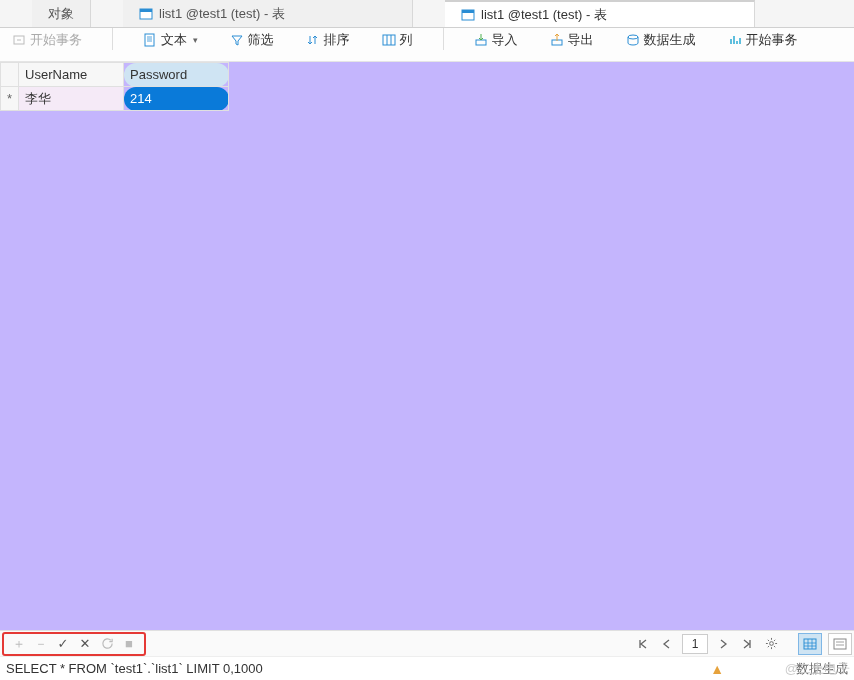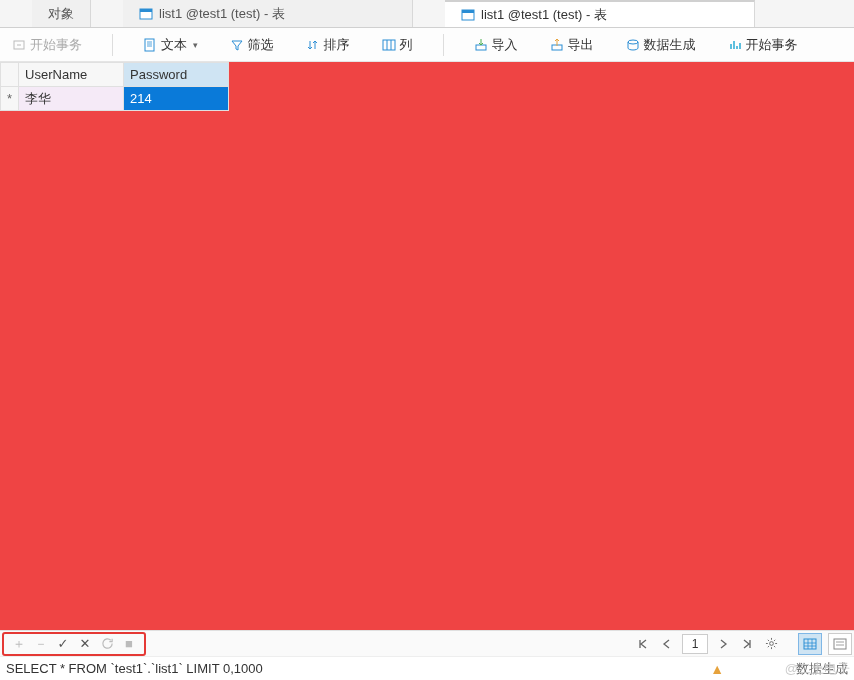--- a/index.html
+++ b/index.html
@@ -36,21 +36,21 @@
   border-top: 2px solid #d0d0d0;
   color: #333;
 }
 .table-icon {
   width: 14px; height: 14px;
   display: inline-flex; align-items: center; justify-content: center;
 }
 .toolbar {
   display: flex;
   height: 34px;
-  align-items: center;
+  align-items: flex-start;
   padding: 0 6px;
   gap: 20px;
   border-bottom: 1px solid #e5e5e5;
   background: #fdfdfd;
   color: #333;
 }
 .tool {
   display: flex;
   align-items: center;
   gap: 4px;
@@ -65,21 +65,21 @@
 }
 .dropdown-caret {
   font-size: 9px; color: #666; margin-left: 2px;
 }
 .grid-area {
   position: absolute;
   top: 62px;
   left: 0;
   right: 0;
   bottom: 50px;
-  background: #ef4444;
+  background: #c4b5fd;
   overflow: hidden;
 }
 .grid {
   border-collapse: collapse;
 }
 .grid th, .grid td {
   border: 1px solid #e0e0e0;
   text-align: left;
   font-weight: normal;
   height: 24px;
@@ -91,21 +91,21 @@
   color: #333;
 }
 .row-indicator {
   width: 14px;
   background: #f7f7f7;
   text-align: center;
   color: #666;
   padding: 0;
 }
 .col-username { width: 105px; }
-.col-password { width: 105px; }
+.col-password { width: 105px; border-radius: 12px; }
 .header-selected { background: #cfe4f3 !important; }
 .cell-row-selected { background: #f5eaf7; margin-left: 32px; }
 .cell-selected { background: #0a7ad9; color: #fff; }
 .footer {
   position: absolute;
   bottom: 24px;
   left: 0; right: 0;
   height: 26px;
   display: flex;
   align-items: center;

